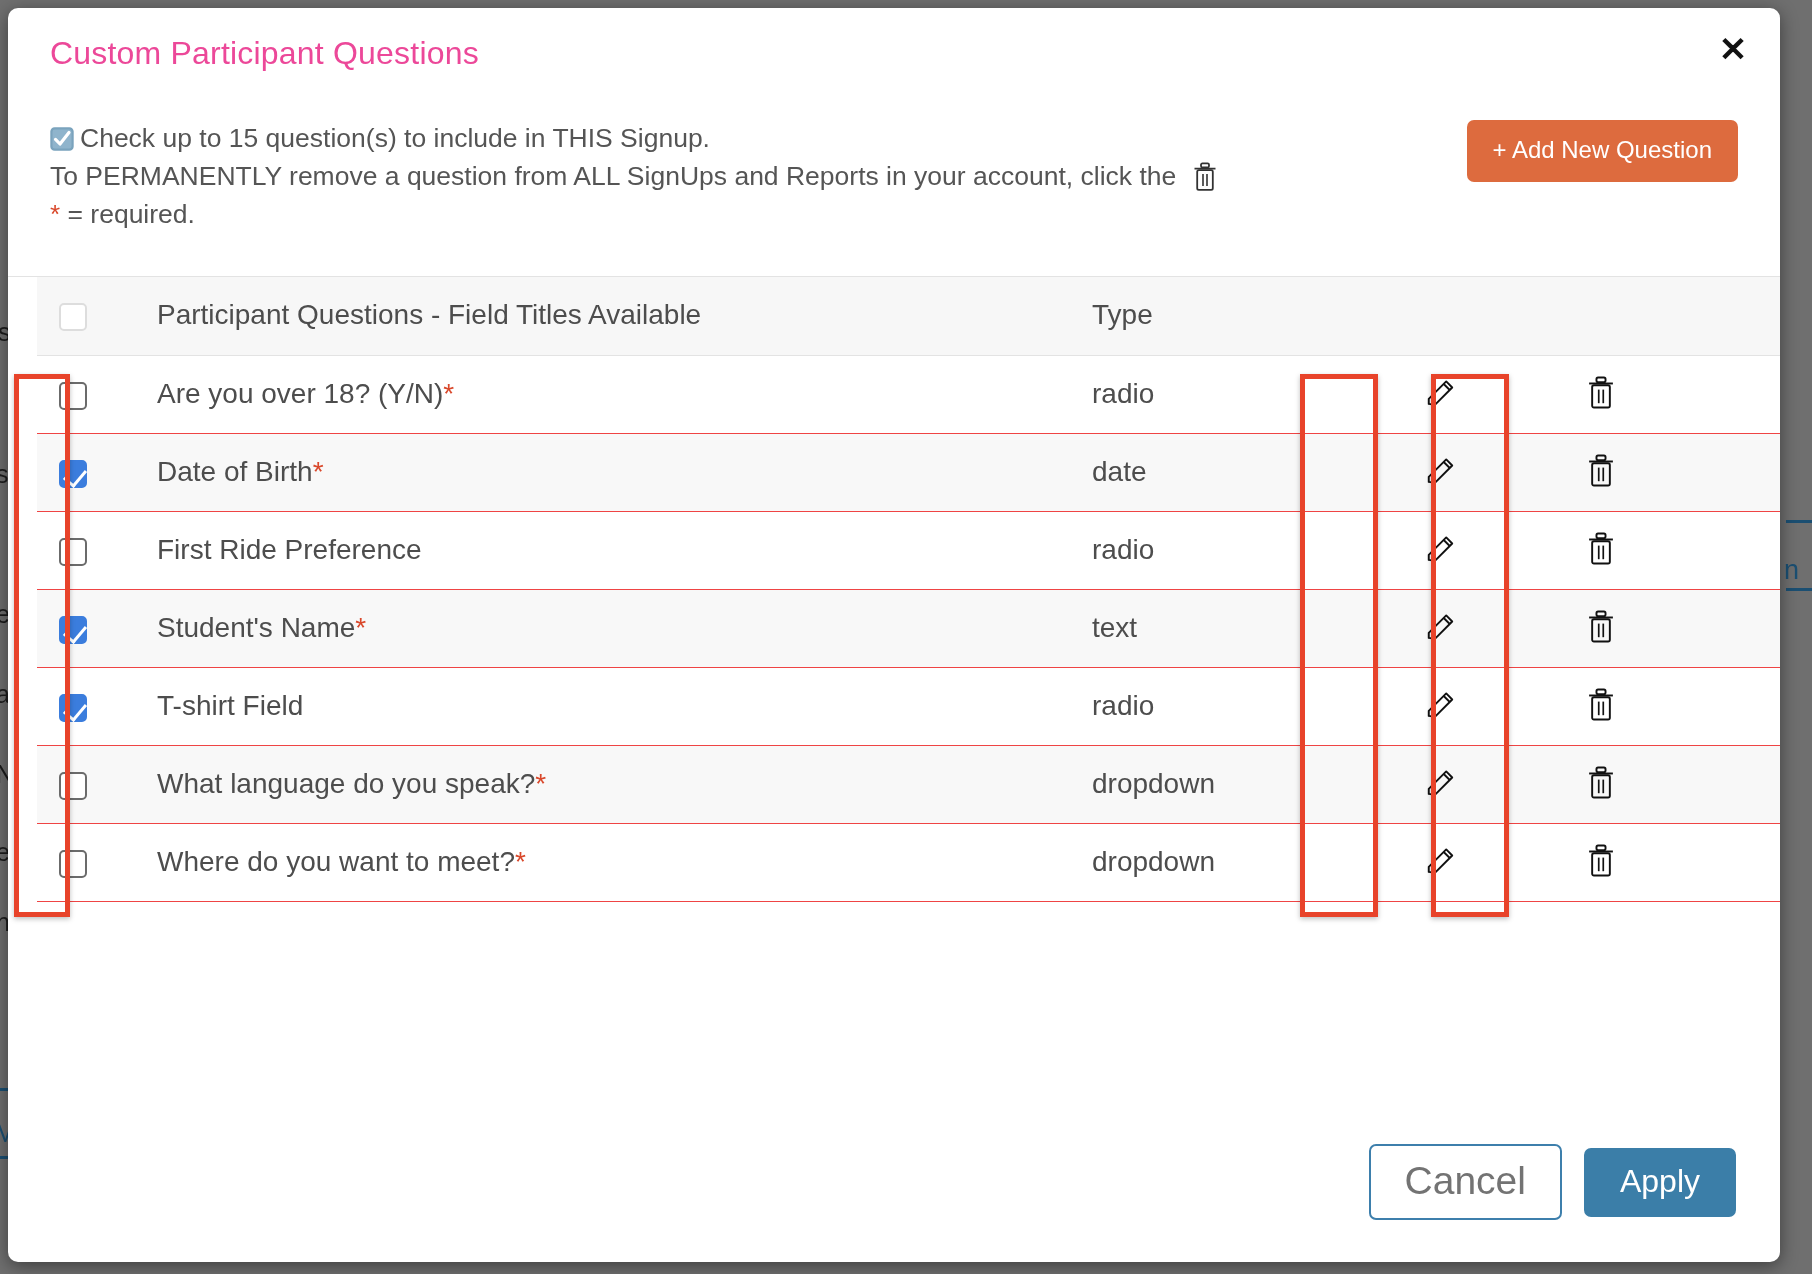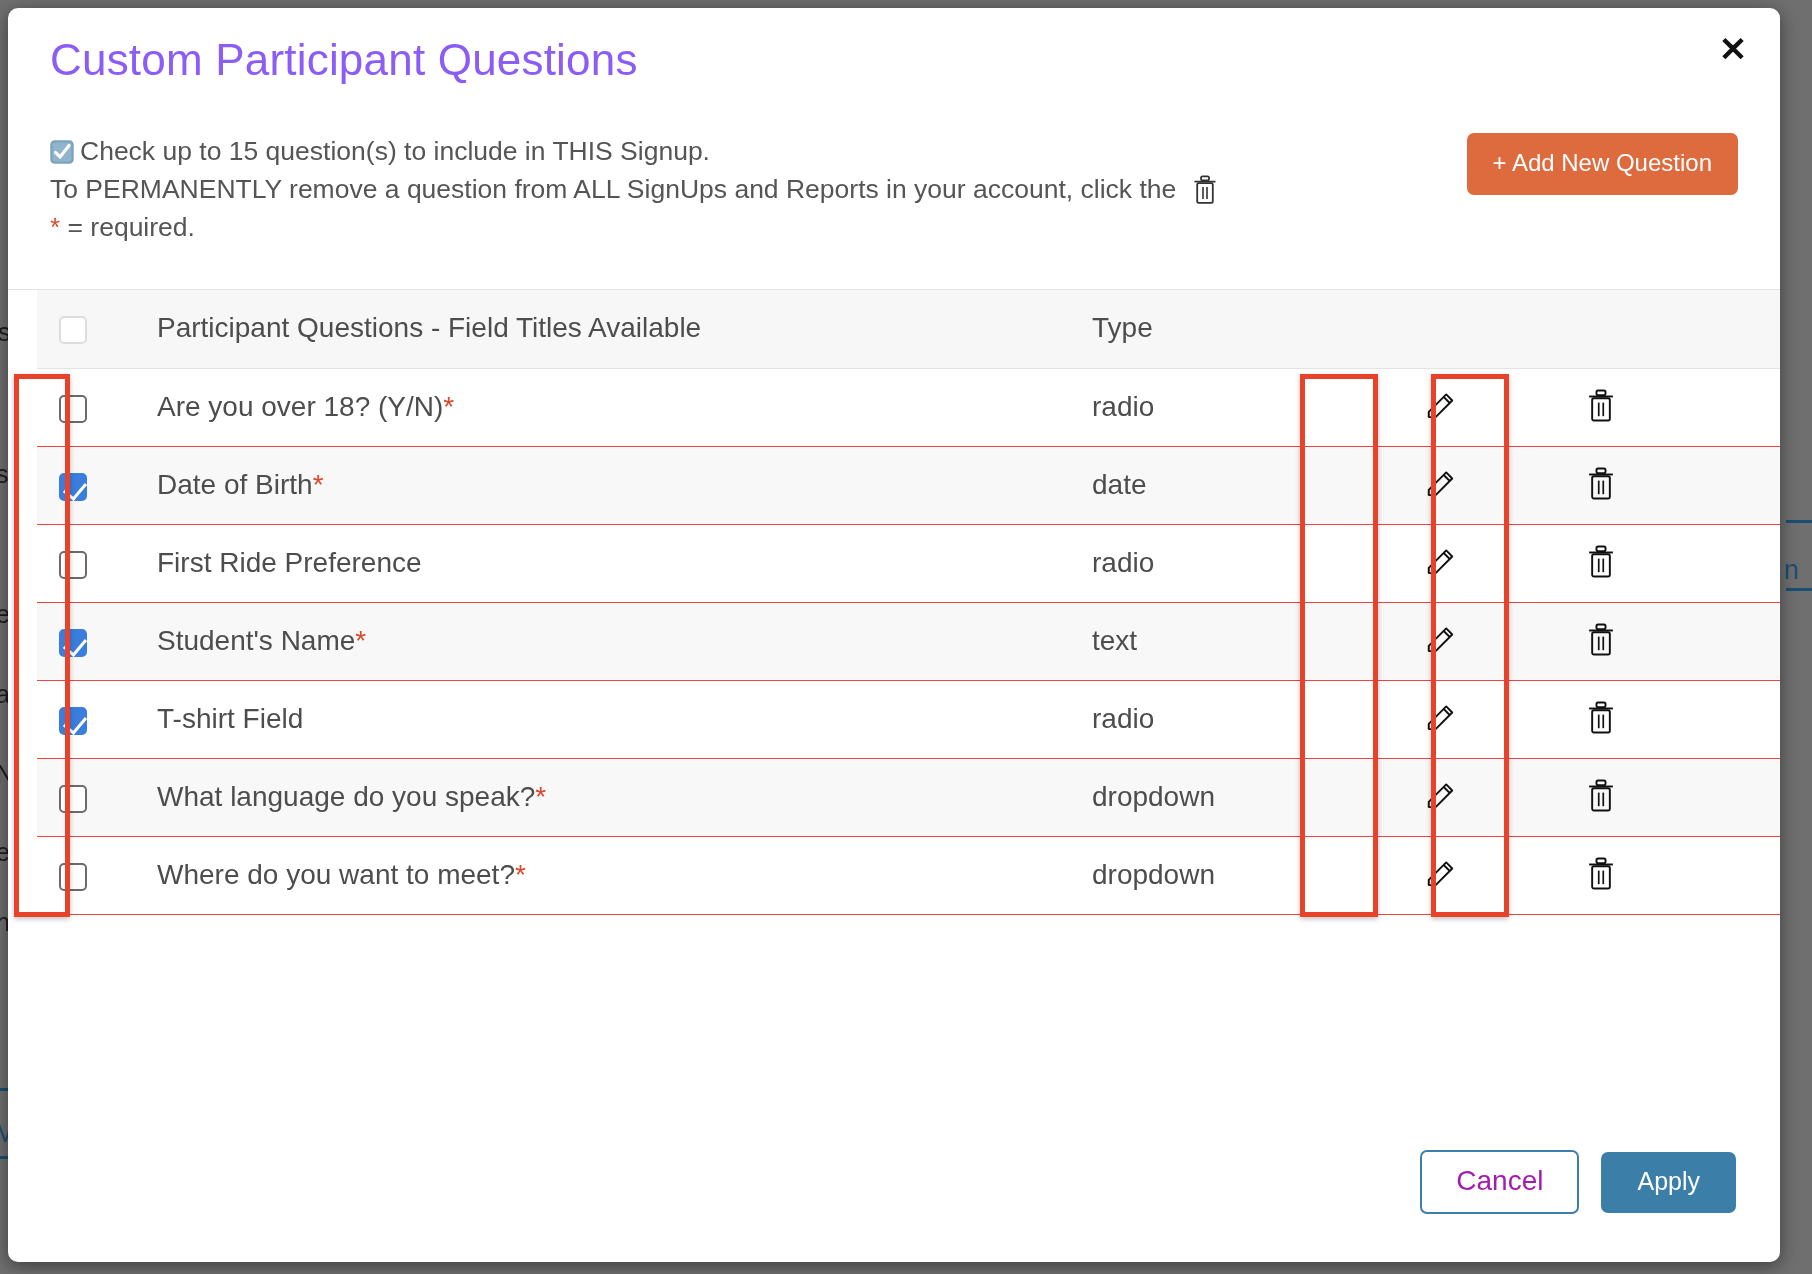--- a/index.html
+++ b/index.html
@@ -36,22 +36,22 @@
     width: 1772px; height: 1254px;
     background: #ffffff;
     border-radius: 10px;
     box-shadow: 0 4px 18px rgba(0,0,0,.45);
     overflow: hidden;
   }
 
   .modal-head { position: relative; padding: 28px 42px 0 42px; }
 
   .title {
-    font-size: 44px;
-    color: #8b5cf6;
+    font-size: 32px;
+    color: #ec4899;
     font-weight: 400;
     letter-spacing: .2px;
     line-height: 1.1;
   }
 
   .close-btn {
     position: absolute;
     right: 26px; top: 20px;
     width: 42px; height: 42px;
     display: flex; align-items: center; justify-content: center;
@@ -182,31 +182,31 @@
   
   .footer {
     position: absolute;
     left: 0; right: 0; bottom: 0;
     height: 160px;
     display: flex; align-items: center; justify-content: flex-end;
     gap: 22px;
     padding-right: 44px;
   }
   .btn-cancel {
-    font-size: 28px;
-    color: #a21caf;
+    font-size: 39px;
+    color: #737373;
     background: #fff;
     border: 2px solid #3d7fac;
     border-radius: 7px;
     padding: 13px 34px 15px 34px;
     cursor: pointer;
     font-family: "Liberation Sans", sans-serif;
   }
   .btn-apply {
-    font-size: 25px;
+    font-size: 32px;
     color: #ffffff;
     background: #3b7ea8;
     border: 2px solid #3b7ea8;
     border-radius: 7px;
     padding: 13px 34px 15px 34px;
     cursor: pointer;
     font-family: "Liberation Sans", sans-serif;
   }
 </style>
 </head>

